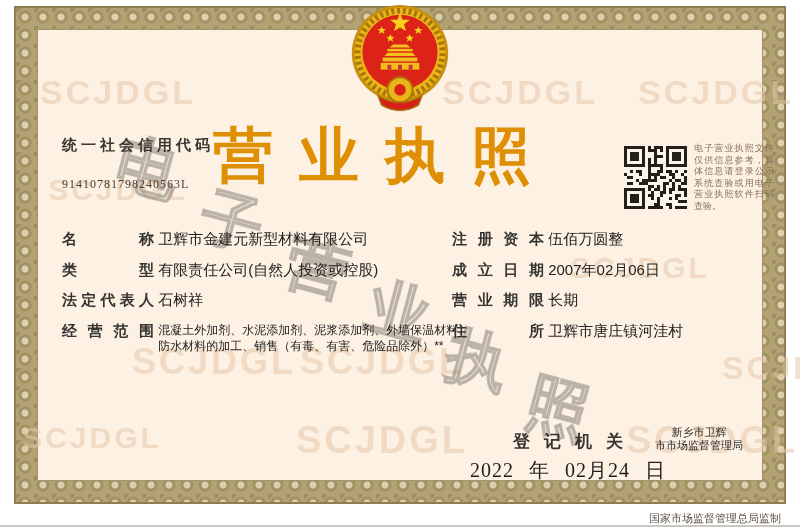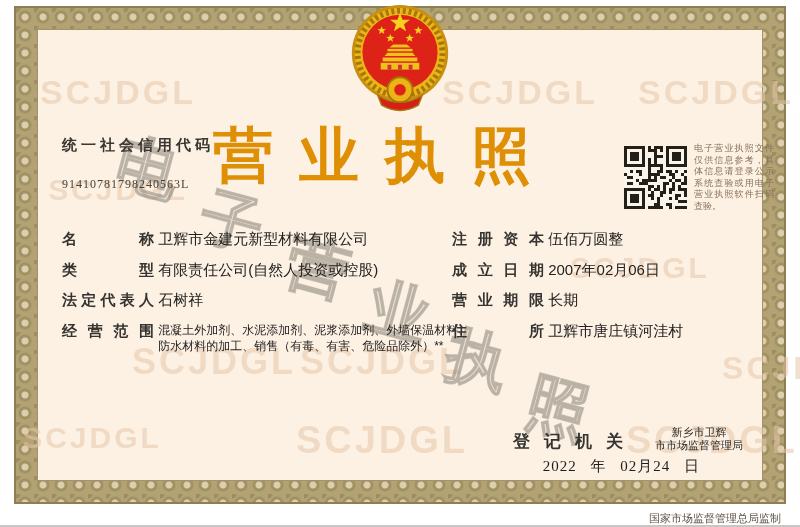--- a/index.html
+++ b/index.html
@@ -41,21 +41,21 @@
 
   
   .row{position:absolute;font-size:15px;color:#232220;}
   .jlabel{display:inline-flex;justify-content:space-between;width:92px;font-weight:bold;color:#363430;vertical-align:top;}
   .jlabel-wide{width:110px;font-size:17px;}
   .fval{display:inline-block;vertical-align:top;color:#232220;}
   .fval-small{width:312px;font-size:12px;line-height:16px;text-align:justify;}
 
   .registry-label{position:absolute;left:513px;top:430px;font-size:17px;}
   .authority{position:absolute;left:640px;top:426px;width:118px;font-size:11px;line-height:13px;color:#2c2b29;text-align:center;}
-  .reg-date{position:absolute;left:470px;top:457px;width:230px;text-align:right;font-size:15px;color:#1f1e1c;
+  .reg-date{position:absolute;left:470px;top:457px;width:230px;text-align:left;font-size:20px;color:#1f1e1c;
     font-family:"Liberation Serif",serif;word-spacing:9px;letter-spacing:1px;}
 
   .notes{position:absolute;left:60px;top:438px;width:520px;font-size:9px;line-height:13px;color:#8d8d8b;}
   .notes .nh{font-size:9.5px;}
 
   .footer-left{position:absolute;left:10px;top:511px;font-size:11px;color:#5f5244;}
   .footer-right{position:absolute;right:19px;top:511px;font-size:11px;color:#5f5244;padding-left:16px;}
   .bottom-edge{position:absolute;left:0;bottom:0;width:800px;height:2px;background:#c9c7c3;z-index:7;}
 </style>
 </head>

